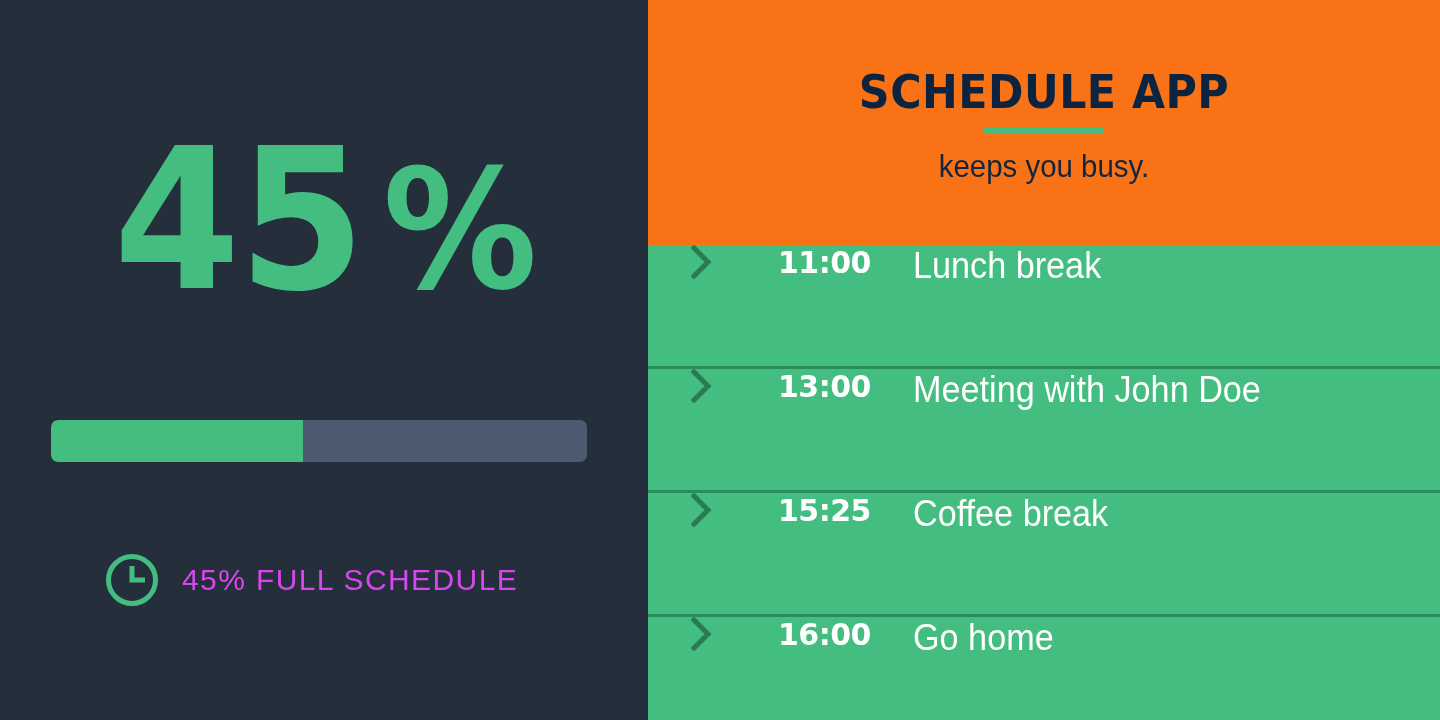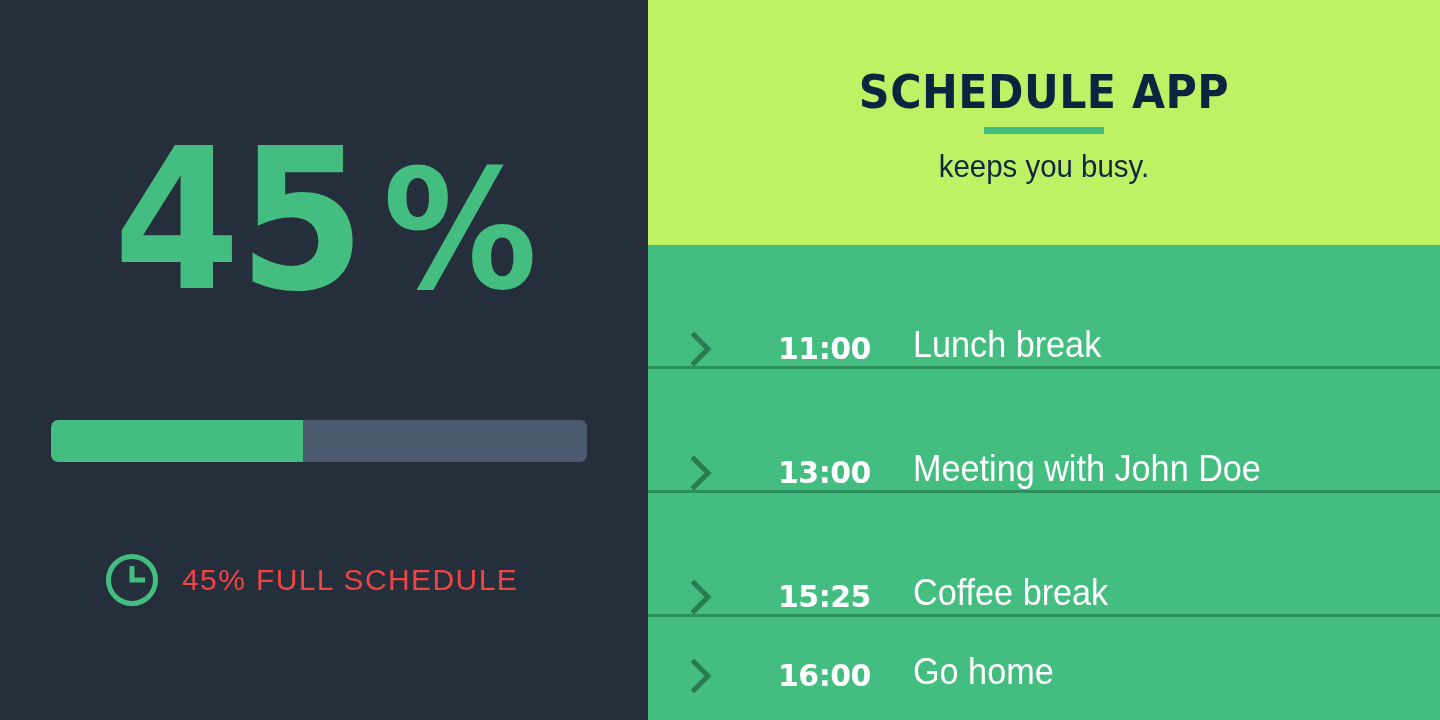--- a/index.html
+++ b/index.html
@@ -90,37 +90,37 @@
   .clock-icon {
     width: 56px;
     height: 56px;
     display: block;
     flex: 0 0 56px;
   }
 
   .caption-text {
     font-family: "Liberation Sans", sans-serif;
     font-size: 30px;
-    color: #ef4444;
+    color: #d946ef;
     letter-spacing: 1.4px;
     white-space: nowrap;
   }
 
   
   .right-panel {
     width: 792px;
     height: 720px;
     flex: 0 0 792px;
     display: flex;
     flex-direction: column;
   }
 
   .header {
     height: 245px;
-    background: #bef264;
+    background: #f97316;
     position: relative;
     text-decoration: underline;
   }
 
   .app-title {
     position: absolute;
     top: 65px;
     left: 0;
     width: 792px;
     text-align: center;
@@ -159,21 +159,21 @@
     flex: 1 1 auto;
     background: #44bd80;
     display: flex;
     flex-direction: column;
   }
 
   .schedule-row {
     position: relative;
     height: 124px;
     display: flex;
-    align-items: flex-end;
+    align-items: flex-start;
     background: #44bd80;
     border-bottom: 3px solid #2a8e5c;
   }
   .schedule-row:last-child { border-bottom: none; height: 76px; }
 
   .row-chevron {
     width: 22px;
     height: 34px;
     margin-left: 43px;
     flex: 0 0 22px;

